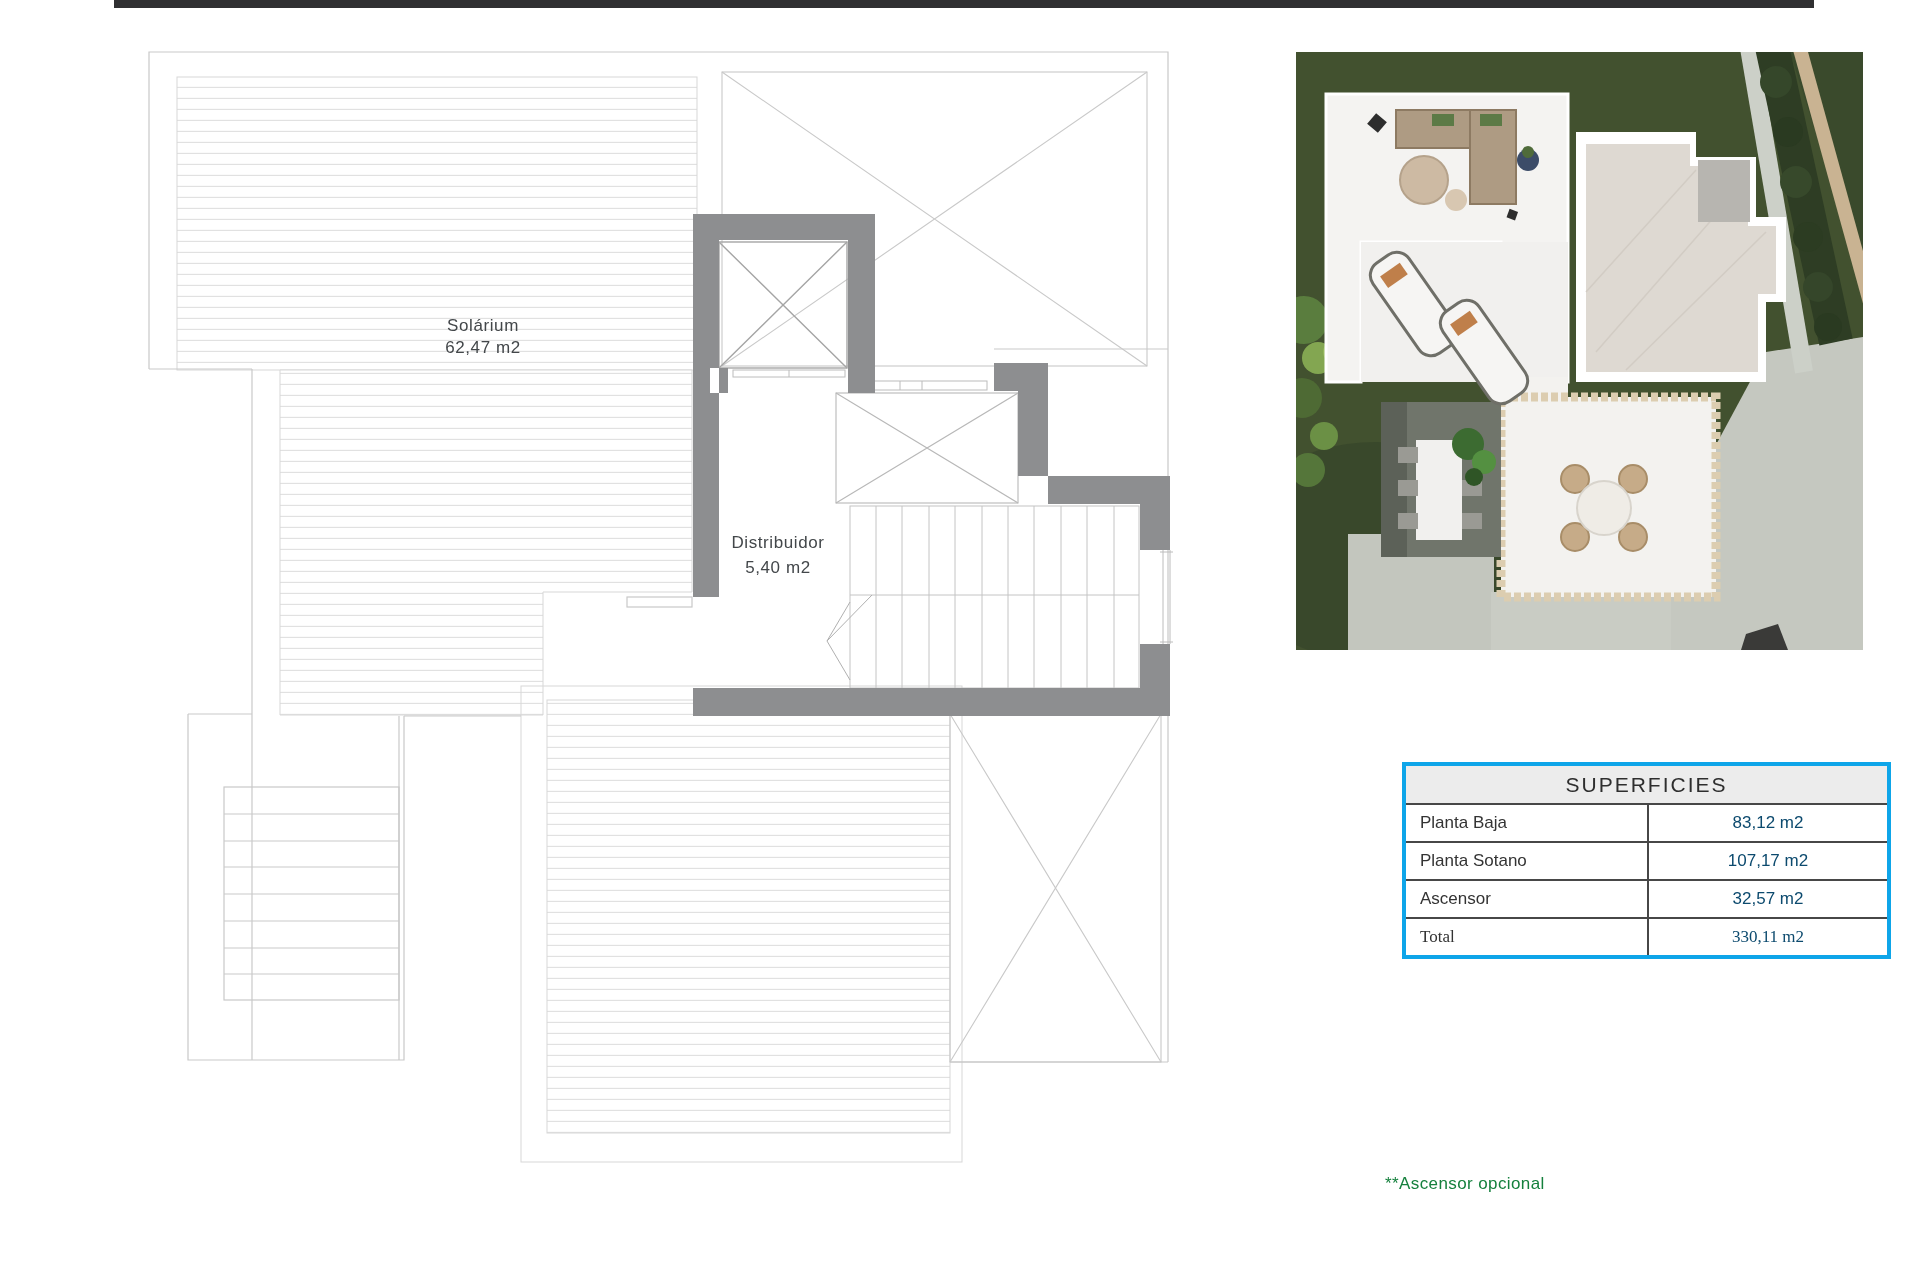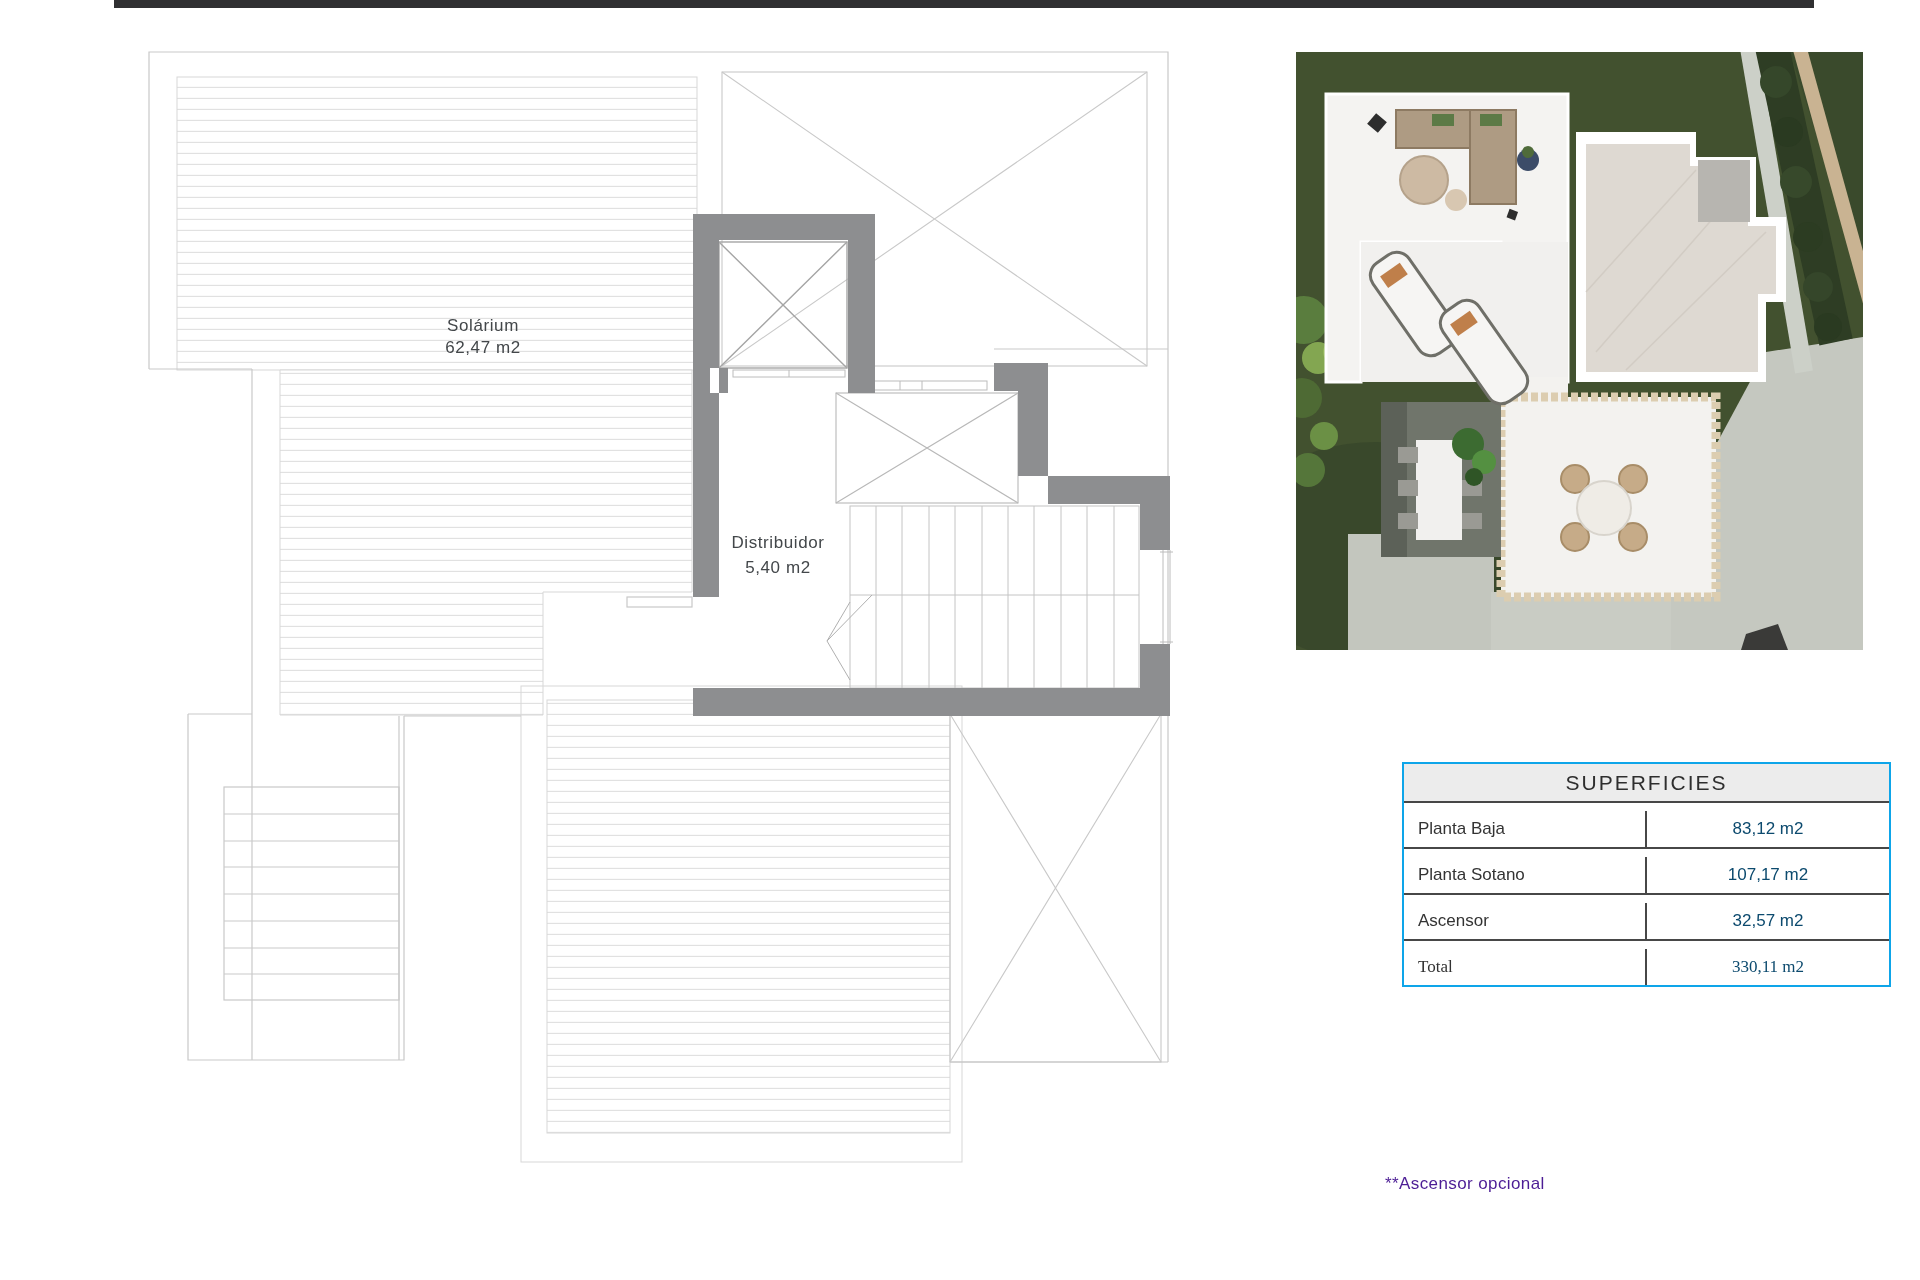--- a/index.html
+++ b/index.html
@@ -2,32 +2,32 @@
 <html><head>
 <meta charset="utf-8">
 <style>
   html,body{margin:0;padding:0;background:#ffffff;}
   body{width:1920px;height:1280px;position:relative;overflow:hidden;
        font-family:"Liberation Sans", sans-serif;color:#3a3d40;}
   .topbar{position:absolute;left:114px;top:0;width:1700px;height:8px;background:#303032;}
   .plan-svg{position:absolute;left:0;top:0;width:1250px;height:1280px;}
   .photo-svg{position:absolute;left:1296px;top:52px;width:567px;height:598px;}
   .sup-table{position:absolute;left:1402px;top:762px;width:489px;
-             border:2px solid #0ea5e9;box-sizing:border-box;background:#fff;}
+             border:4px solid #0ea5e9;box-sizing:border-box;background:#fff;}
   .sup-header{height:37px;background:#ececec;border-bottom:2px solid #474747;
               display:flex;align-items:center;justify-content:center;
               font-size:21px;letter-spacing:2px;color:#2e2e2e;}
-  .sup-row{display:flex;height:36px;border-bottom:2px solid #474747;margin-top:8px;}
+  .sup-row{display:flex;height:36px;border-bottom:2px solid #474747;}
   .sup-row:last-child{border-bottom:none;font-family:Liberation Serif, serif;}
   .sup-cell-label{width:227px;border-right:2px solid #474747;display:flex;
                   align-items:center;padding-left:14px;font-size:17px;color:#333;}
   .sup-cell-value{flex:1;display:flex;align-items:center;justify-content:center;
                   font-size:17px;color:#0c4a6e;}
   .footnote{position:absolute;left:1385px;top:1174px;font-size:17px;
-            color:#4c1d95;letter-spacing:0.4px;}
+            color:#15803d;letter-spacing:0.4px;}
   svg text{font-family:"Liberation Sans", sans-serif;fill:#43474a;}
 </style>
 </head>
 <body>
 
 <div class="topbar"></div>
 
 <svg class="plan-svg" viewBox="0 0 1250 1280">
   <defs>
     <pattern id="hatch" width="11" height="11" patternUnits="userSpaceOnUse">

